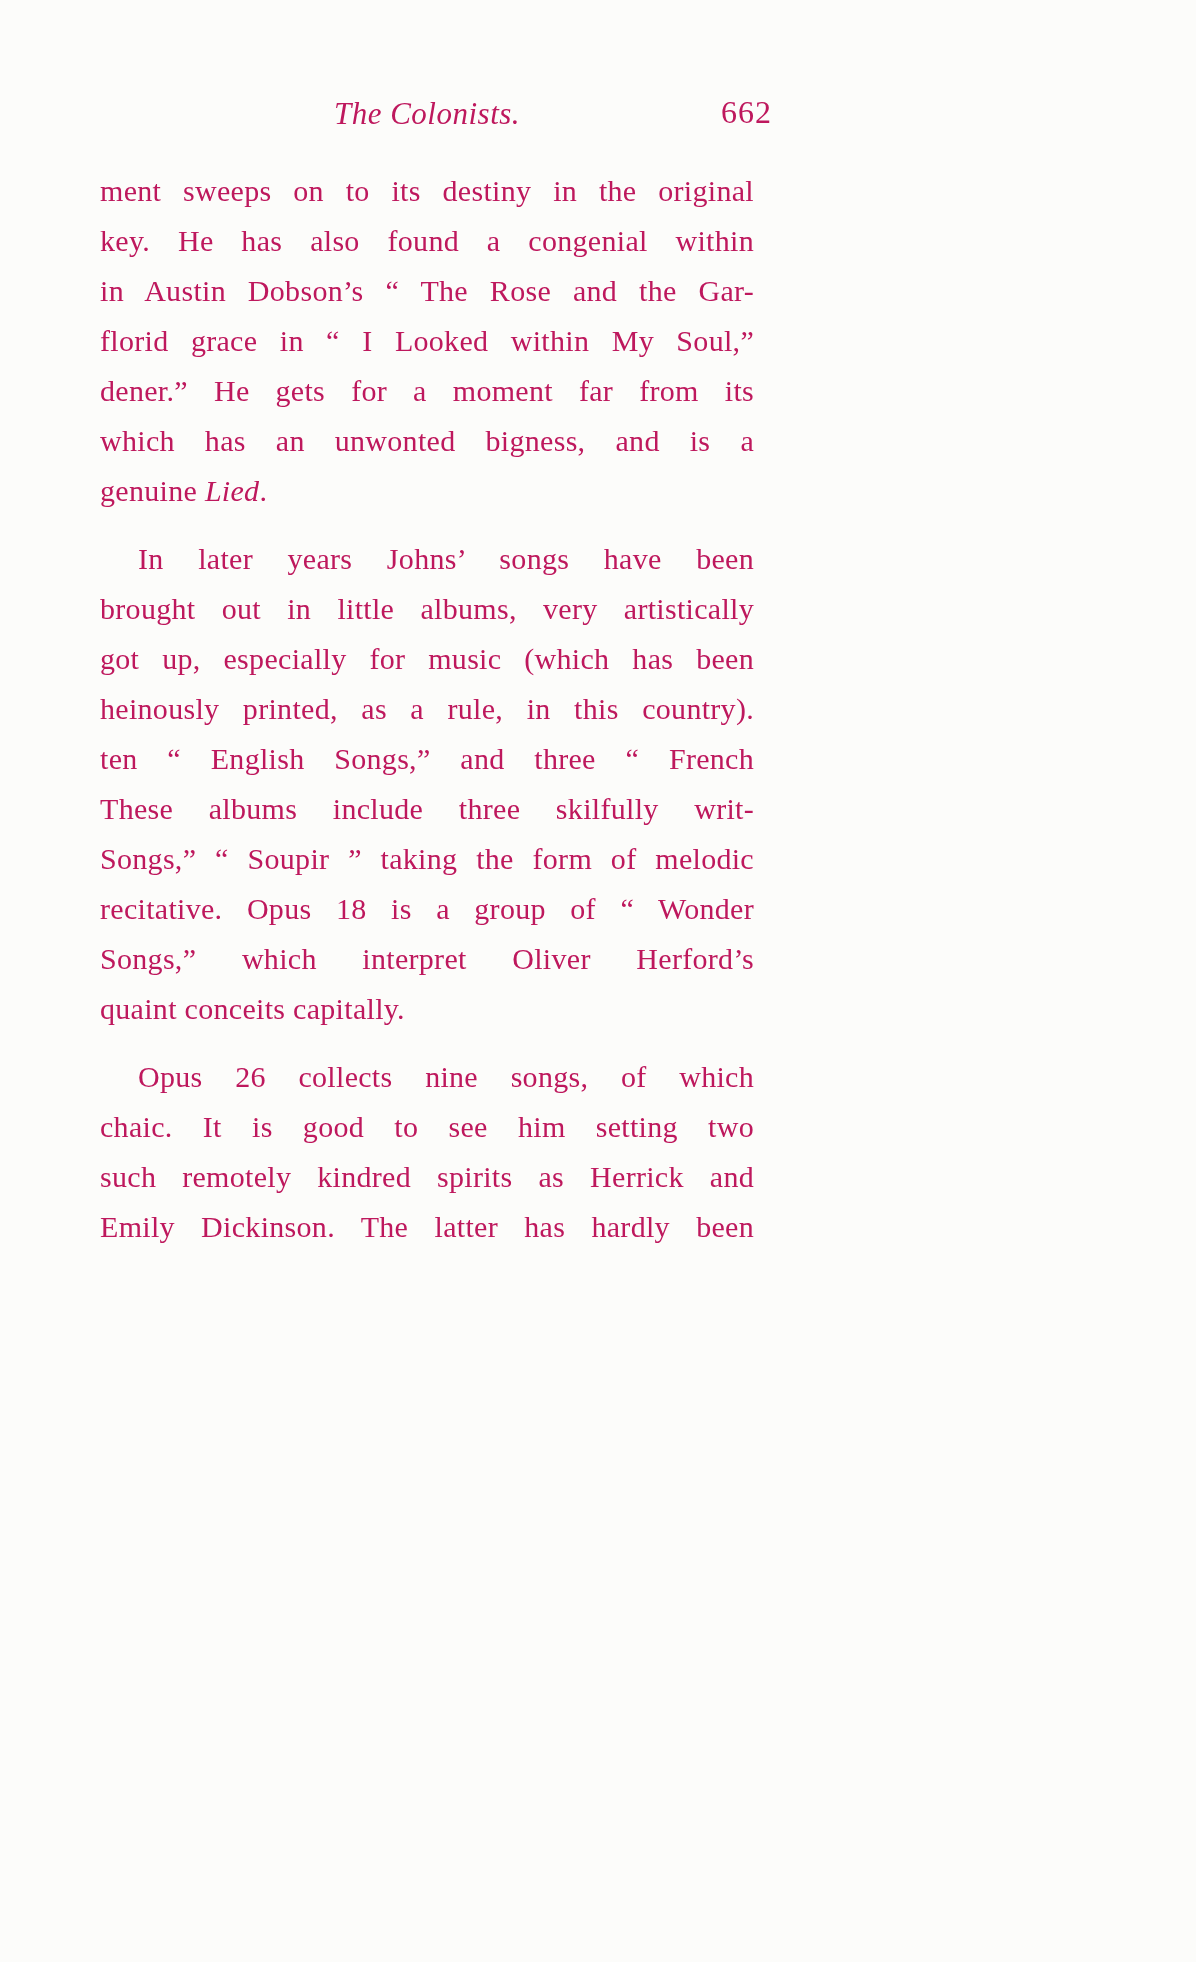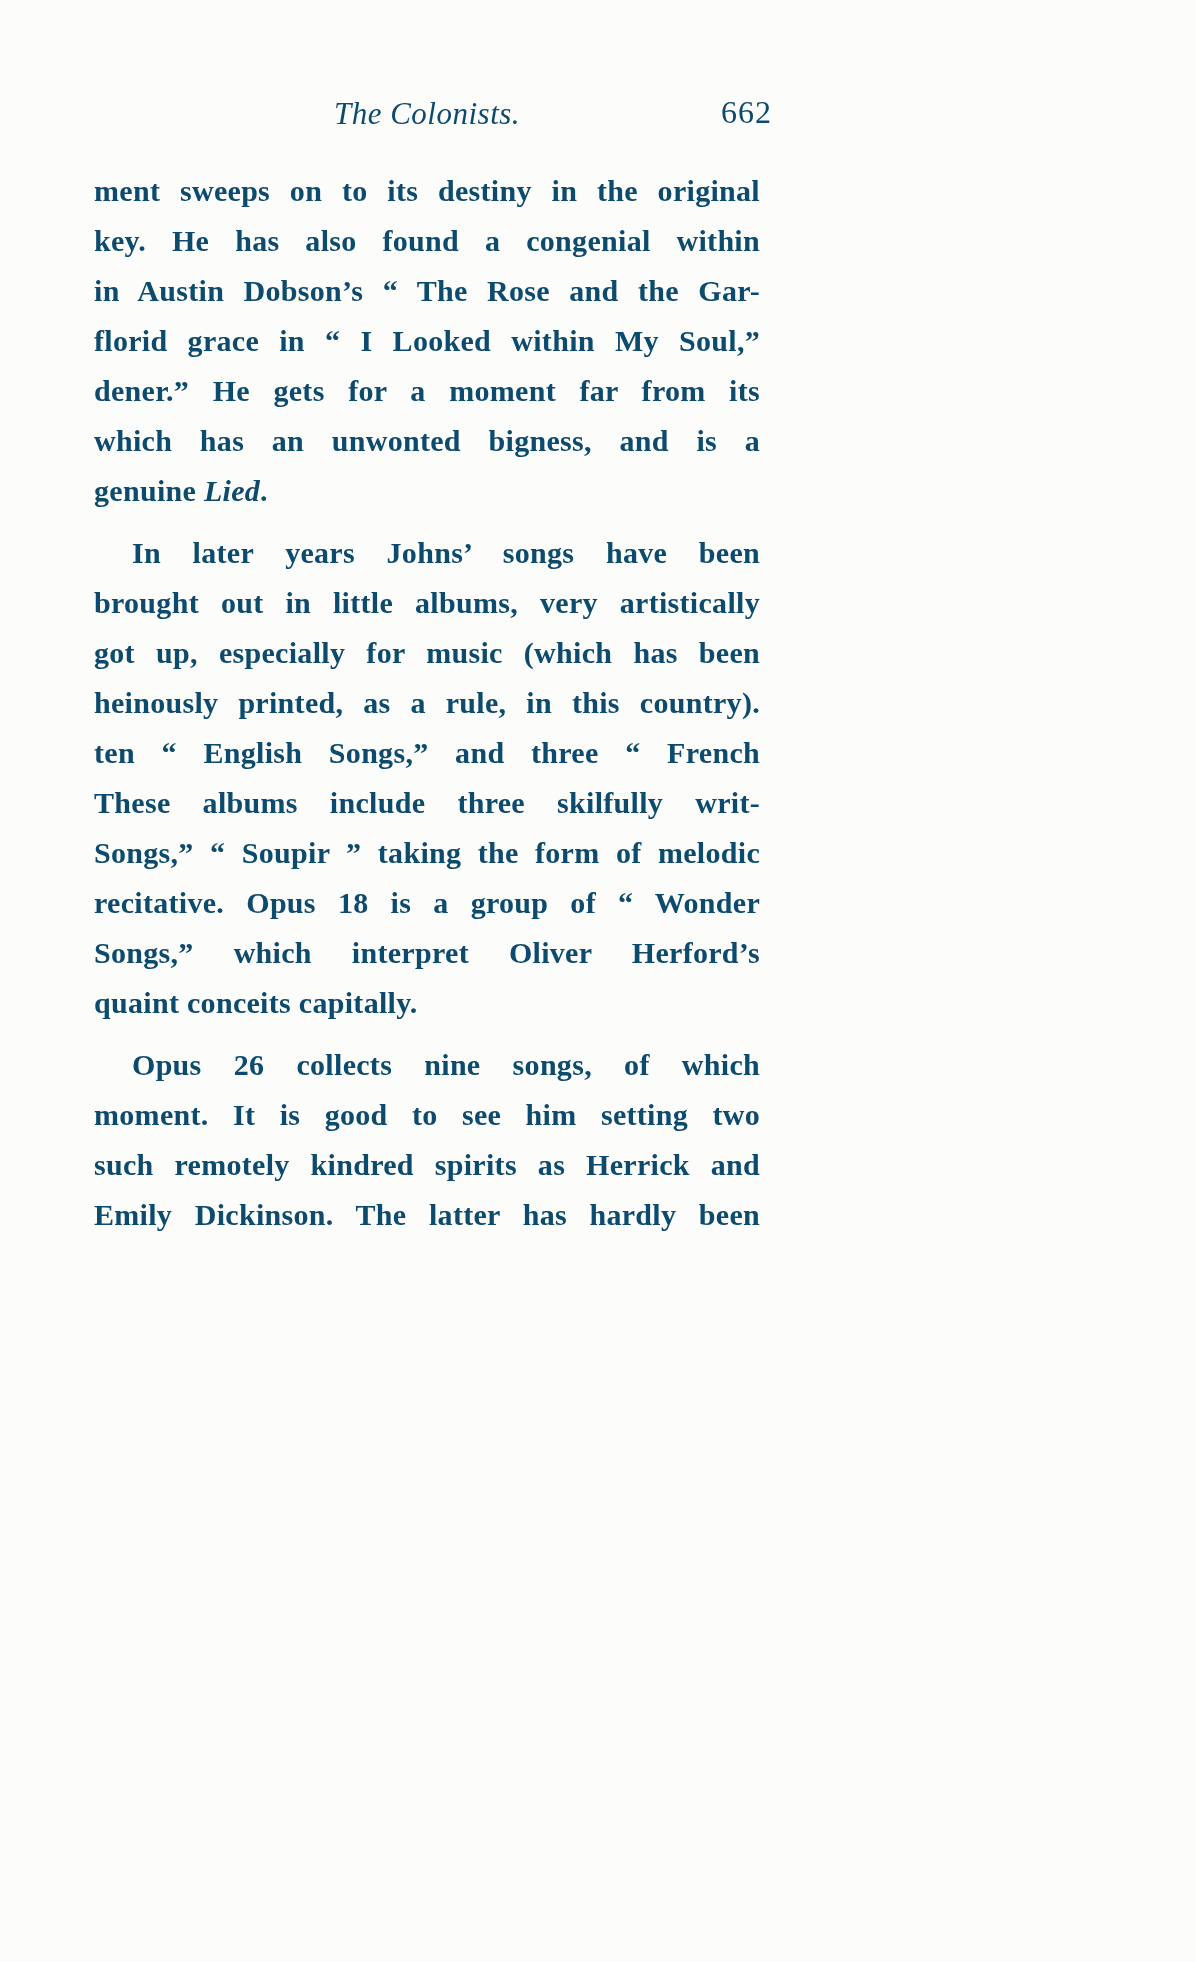--- a/index.html
+++ b/index.html
@@ -6,21 +6,21 @@
     margin: 0;
     padding: 0;
     background: #f4f4f2;
   }
   .page {
     position: relative;
     width: 1196px;
     height: 1962px;
     background: #fcfcfa;
     font-family: "Liberation Serif", "DejaVu Serif", serif;
-    color: #0c4a6e;
+    color: #be185d;
     overflow: hidden;
   }
   .text-block {
     position: absolute;
     left: 82px;
     top: 96px;
     width: 690px;
   }
   .page-header {
     position: relative;
@@ -35,22 +35,21 @@
     letter-spacing: 0.5px;
   }
   .page-number {
     position: absolute;
     right: 0;
     top: -2px;
     font-size: 32px;
     letter-spacing: 1px;
   }
   .para {
-    margin: 12px;
-    font-weight: bold;
+    margin: 18px;
   }
   .line {
     font-size: 30px;
     line-height: 50px;
     letter-spacing: 0.3px;
     text-align: justify;
     text-align-last: justify;
     -moz-text-align-last: justify;
   }
   .line.no-just {
@@ -91,19 +90,19 @@
           <div class="line"><span>heinously printed, as a rule, in this country).</span></div>
           <div class="line"><span>ten “ English Songs,” and three “ French</span></div>
           <div class="line"><span>These albums include three skilfully writ-</span></div>
           <div class="line"><span>Songs,” “ Soupir ” taking the form of melodic</span></div>
           <div class="line"><span>recitative.  Opus 18 is a group of “ Wonder</span></div>
           <div class="line"><span>Songs,” which interpret Oliver Herford’s</span></div>
           <div class="line no-just"><span>quaint conceits capitally.</span></div>
         </div>
         <div class="para">
           <div class="line indent"><span>Opus 26 collects nine songs, of which</span></div>
-          <div class="line"><span>moment.  It is good to see him setting two</span></div>
+          <div class="line"><span>chaic.  It is good to see him setting two</span></div>
           <div class="line"><span>such remotely kindred spirits as Herrick and</span></div>
           <div class="line"><span>Emily Dickinson. The latter has hardly been</span></div>
         </div>
       </div>
   </div>
 </div>
 
 </body></html>

